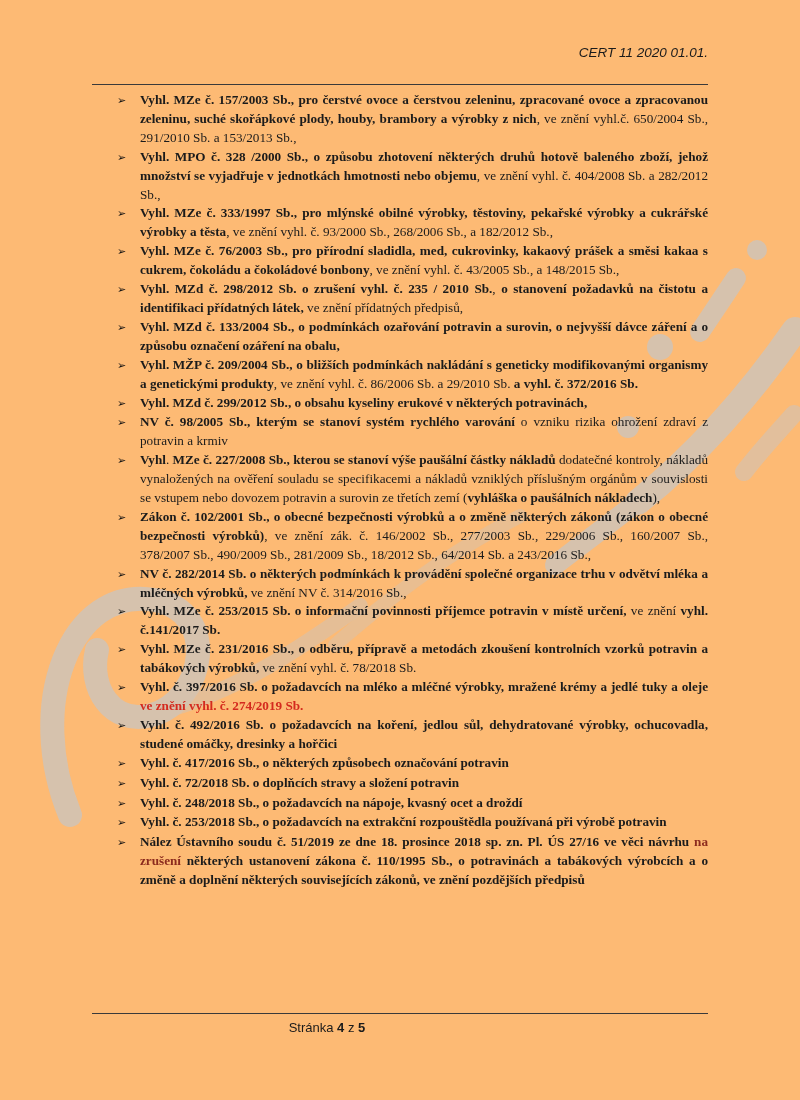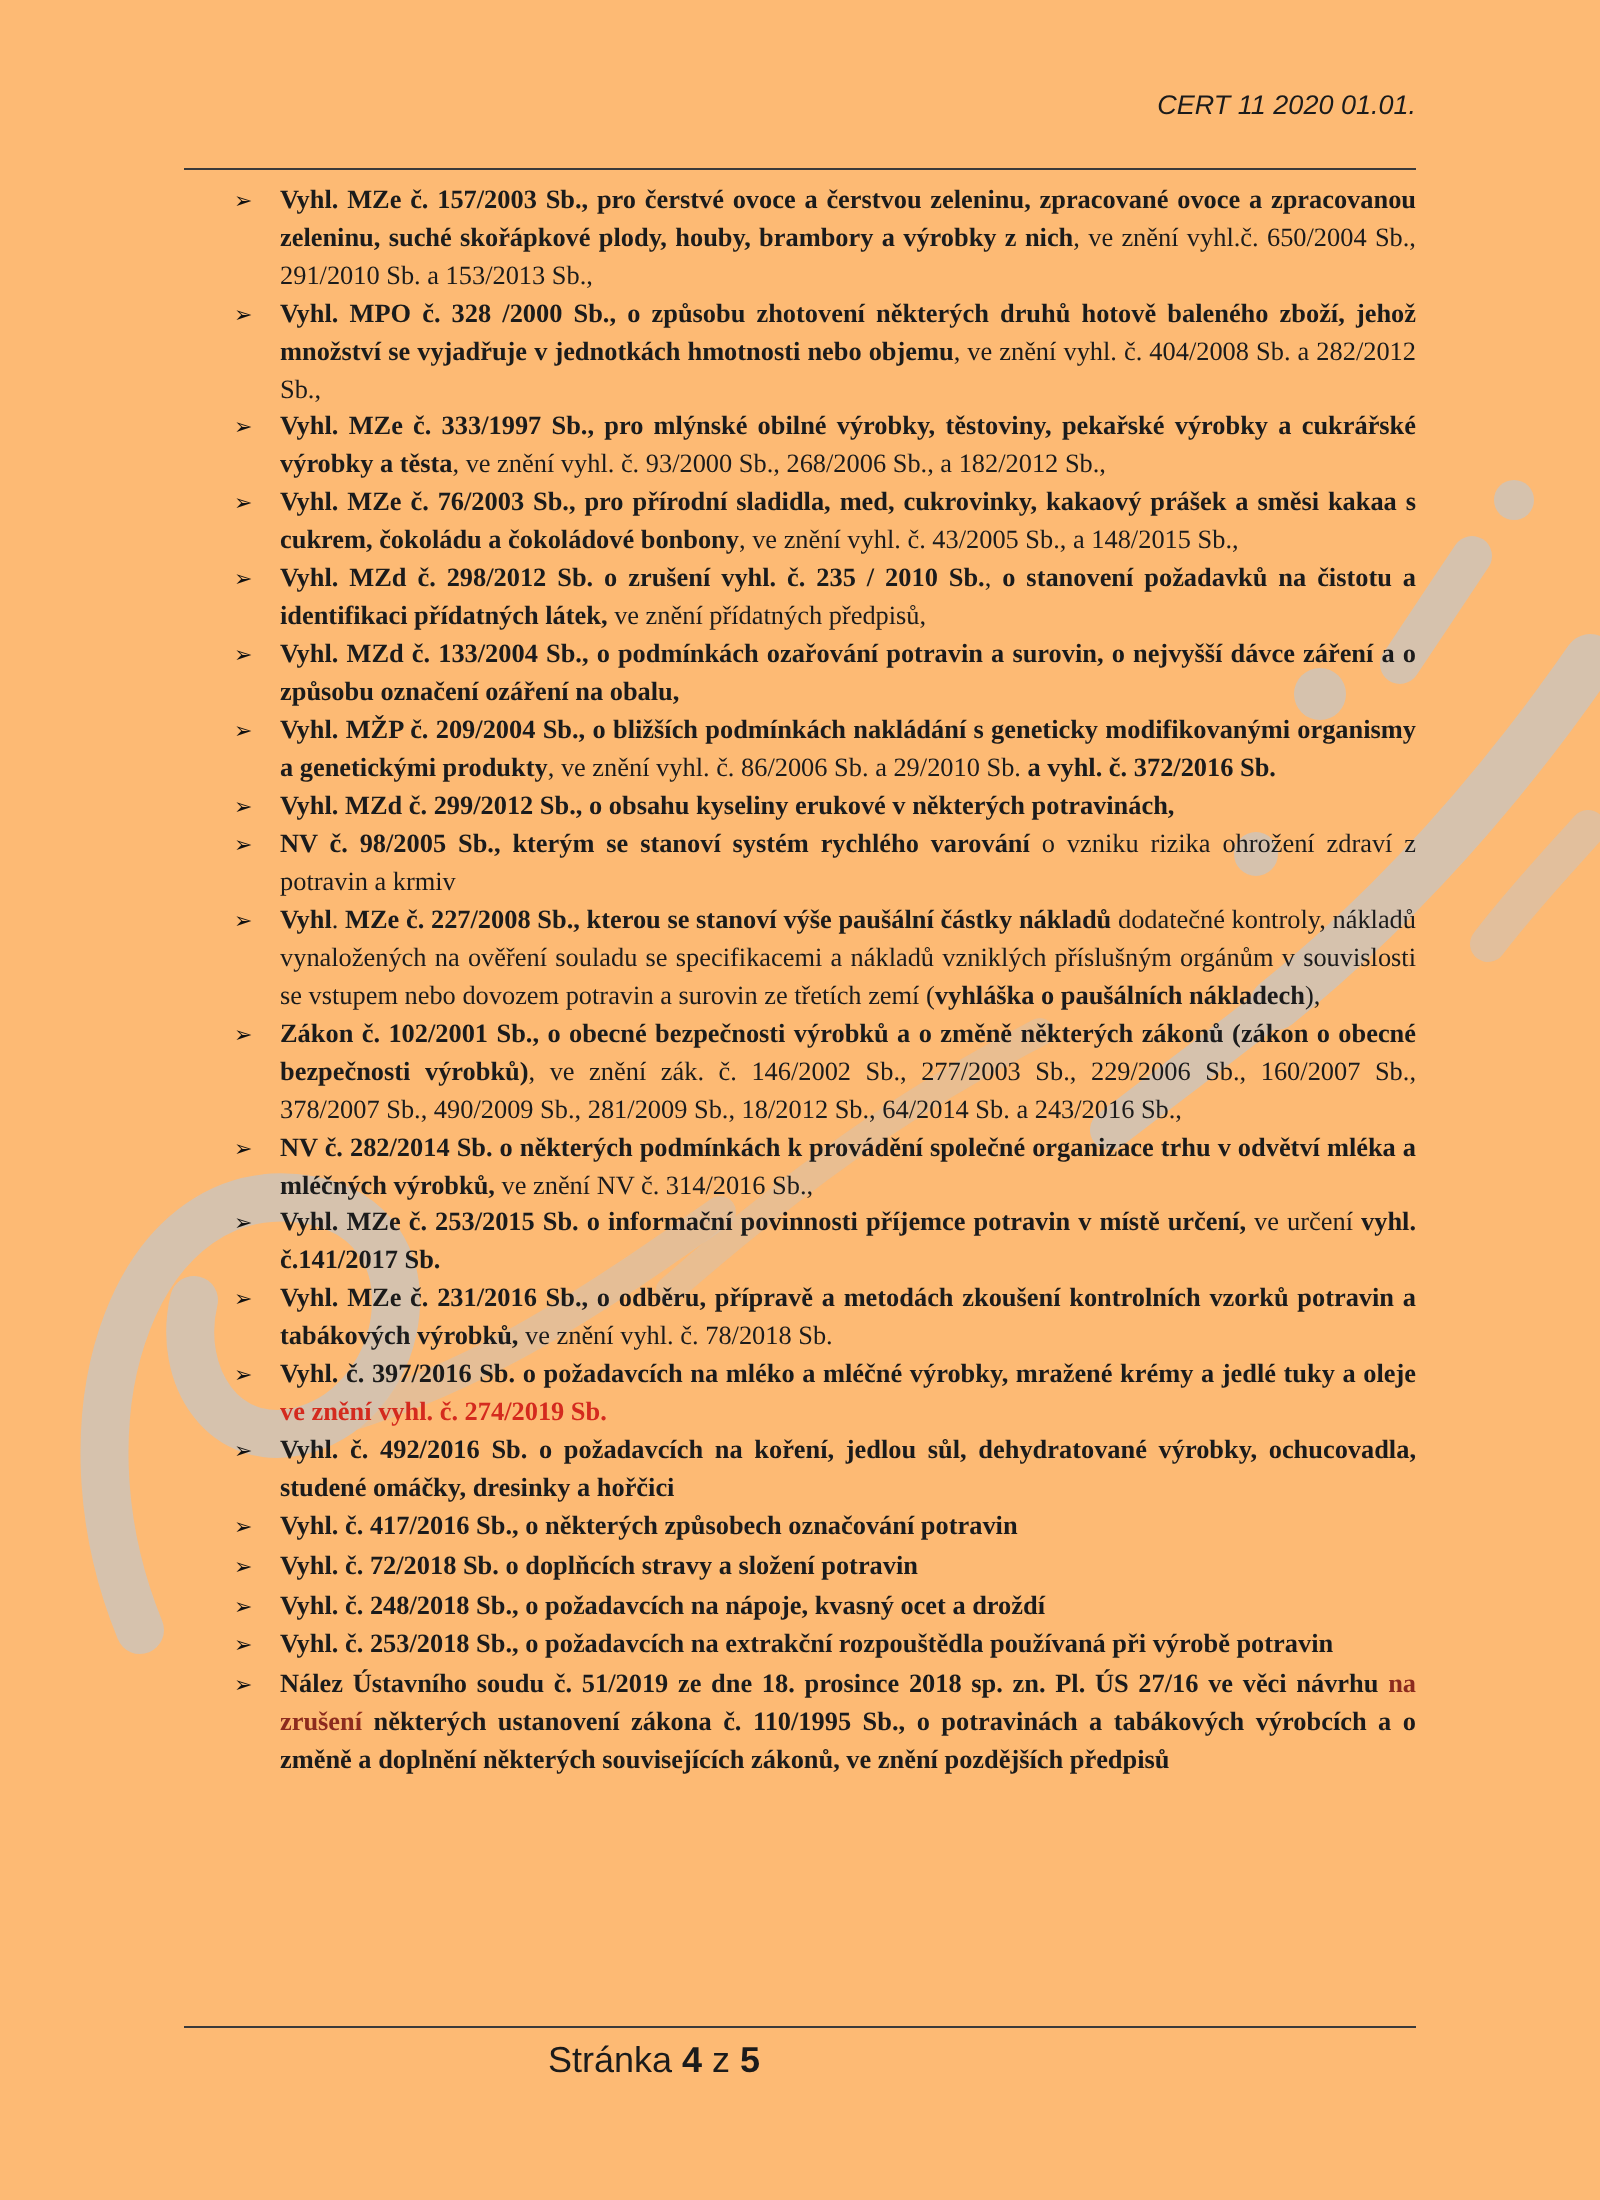--- a/index.html
+++ b/index.html
@@ -25,21 +25,21 @@
     font-family:"DejaVu Sans",sans-serif;font-size:11px;color:#111;
   }
   .text{flex:1 1 auto;text-align:justify;}
   .seg-b{font-weight:bold;}
   .seg-r{font-weight:normal;}
   .seg-redb{font-weight:bold;color:var(--accent-red,#d42a1e);}
   .seg-drb{font-weight:bold;color:var(--dark-red,#8c2b1e);}
   
   .footer-text{
     position:absolute;top:1020px;left:0;width:654px;text-align:center;z-index:2;
-    font-family:"Liberation Sans",sans-serif;font-size:18px;color:#1b1b1b;
+    font-family:"Liberation Sans",sans-serif;font-size:13px;color:#1b1b1b;
   }
   .footer-text .pg{font-weight:bold;}
 </style>
 </head>
 <body>
 
 <div class="page">
 
   <svg class="watermark" viewBox="0 0 800 1100" xmlns="http://www.w3.org/2000/svg">
     <g id="wm" fill="none" stroke-linecap="round" opacity="0.55" stroke="#b7c9dd">
@@ -103,21 +103,21 @@
       <div class="item">
         <span class="marker">➢</span>
         <span class="text"><span class="seg-b">Zákon č. 102/2001 Sb., o obecné bezpečnosti výrobků a o změně některých zákonů (zákon o obecné bezpečnosti výrobků)</span><span class="seg-r">, ve znění zák. č. 146/2002 Sb., 277/2003 Sb., 229/2006 Sb., 160/2007 Sb., 378/2007 Sb., 490/2009 Sb., 281/2009 Sb., 18/2012 Sb., 64/2014 Sb. a 243/2016 Sb.,</span></span>
       </div>
       <div class="item">
         <span class="marker">➢</span>
         <span class="text"><span class="seg-b">NV č. 282/2014 Sb. o některých podmínkách k provádění společné organizace trhu v odvětví mléka a mléčných výrobků,</span><span class="seg-r"> ve znění NV č. 314/2016 Sb.,</span></span>
       </div>
       <div class="item">
         <span class="marker">➢</span>
-        <span class="text"><span class="seg-b">Vyhl. MZe č. 253/2015 Sb. o informační povinnosti příjemce potravin v místě určení,</span><span class="seg-r"> ve určení </span><span class="seg-b">vyhl. č.141/2017 Sb.</span></span>
+        <span class="text"><span class="seg-b">Vyhl. MZe č. 253/2015 Sb. o informační povinnosti příjemce potravin v místě určení,</span><span class="seg-r"> ve znění </span><span class="seg-b">vyhl. č.141/2017 Sb.</span></span>
       </div>
       <div class="item">
         <span class="marker">➢</span>
         <span class="text"><span class="seg-b">Vyhl. MZe č. 231/2016 Sb., o odběru, přípravě a metodách zkoušení kontrolních vzorků potravin a tabákových výrobků,</span><span class="seg-r"> ve znění vyhl. č. 78/2018 Sb.</span></span>
       </div>
       <div class="item">
         <span class="marker">➢</span>
         <span class="text"><span class="seg-b">Vyhl. č. 397/2016 Sb. o požadavcích na mléko a mléčné výrobky, mražené krémy a jedlé tuky a oleje</span><span class="seg-redb"> ve znění vyhl. č. 274/2019 Sb.</span></span>
       </div>
       <div class="item">

